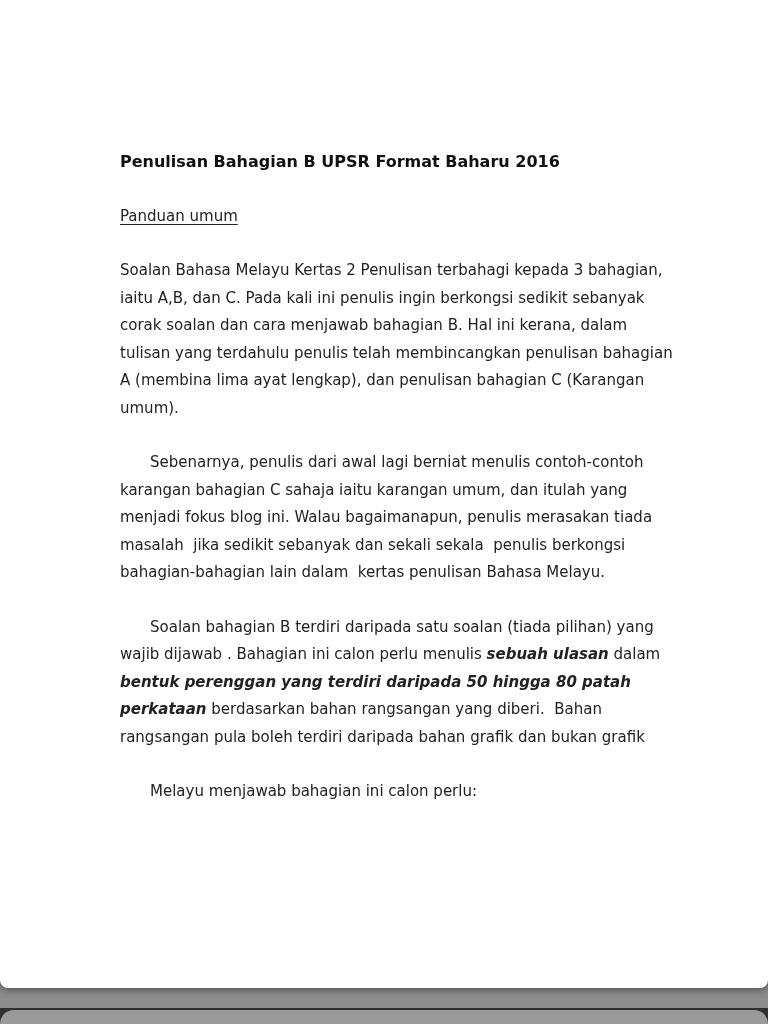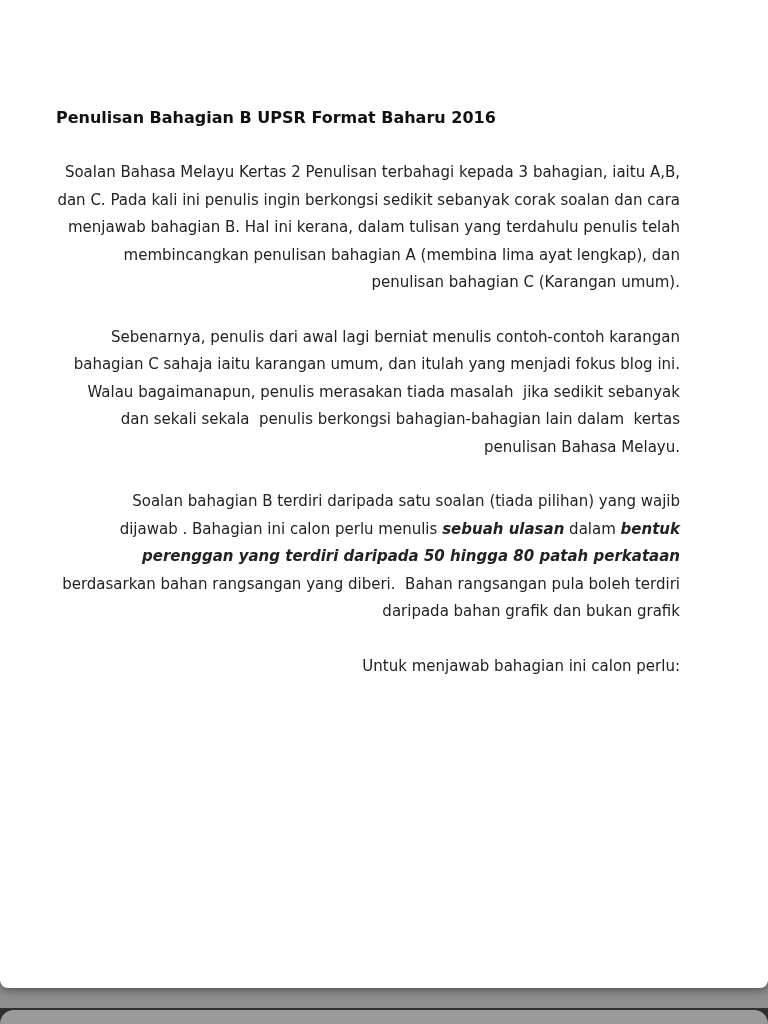--- a/index.html
+++ b/index.html
@@ -22,22 +22,23 @@
     top: 0;
     left: 0;
     width: 768px;
     height: 988px;
     background: #ffffff;
     border-radius: 0 0 8px 8px;
     box-shadow: 0 2px 8px rgba(0,0,0,0.45);
     z-index: 2;
   }
   .content {
-    padding: 104px 88px 0 56px;
+    padding: 104px 88px 0 120px;
     color: #222222;
+    margin-top: 44px;
   }
   .doc-title {
     margin: 0;
     font-size: 16px;
     font-weight: bold;
     line-height: 28px;
     color: #111111;
   }
   .doc-subtitle {
     font-size: 15px;
@@ -52,21 +53,21 @@
   .section-heading span {
     text-decoration: underline;
     text-underline-offset: 3px;
   }
   .body-text { margin-top: 0; }
   .para {
     margin: 27px 0 0 0;
     font-size: 15px;
     line-height: 27.5px;
     white-space: pre-wrap;
-    text-align: right;
+    text-align: left;
     color: #222222;
   }
   .para.indent { text-indent: 30px; }
   .para .bold { font-weight: bold; font-style: italic; }
   
   .dark-edge {
     position: absolute;
     left: 0;
     top: 1008px;
     width: 768px;
@@ -92,24 +93,27 @@
 
   <div class="dark-edge"></div>
   <div class="next-page-edge"></div>
 
   <div class="page">
     <div class="content">
 
       <h1 class="doc-title">Penulisan Bahagian B UPSR Format Baharu 2016</h1>
 
 
+      <div class="section-heading">
+        <span>Panduan umum</span>
+      </div>
 
       <div class="body-text">
           <p class="para"><span>Soalan Bahasa Melayu Kertas 2 Penulisan terbahagi kepada 3 bahagian, iaitu A,B, dan C. Pada kali ini penulis ingin berkongsi sedikit sebanyak corak soalan dan cara menjawab bahagian B. Hal ini kerana, dalam tulisan yang terdahulu penulis telah membincangkan penulisan bahagian A (membina lima ayat lengkap), dan penulisan bahagian C (Karangan umum).</span></p>
           <p class="para indent"><span>Sebenarnya, penulis dari awal lagi berniat menulis contoh-contoh karangan bahagian C sahaja iaitu karangan umum, dan itulah yang menjadi fokus blog ini. Walau bagaimanapun, penulis merasakan tiada masalah  jika sedikit sebanyak dan sekali sekala  penulis berkongsi bahagian-bahagian lain dalam  kertas penulisan Bahasa Melayu.</span></p>
           <p class="para indent"><span>Soalan bahagian B terdiri daripada satu soalan (tiada pilihan) yang wajib dijawab . Bahagian ini calon perlu menulis </span><span class="bold">sebuah ulasan</span><span> dalam </span><span class="bold">bentuk perenggan yang terdiri daripada 50 hingga 80 patah perkataan</span><span> berdasarkan bahan rangsangan yang diberi.  Bahan rangsangan pula boleh terdiri daripada bahan grafik dan bukan grafik</span></p>
-          <p class="para indent"><span>Untuk menjawab bahagian ini calon perlu:</span><br></p>
+          <p class="para indent"><span>Melayu menjawab bahagian ini calon perlu:</span><br></p>
         </div>
 
     </div>
   </div>
 
 </div>
 
 </body></html>

